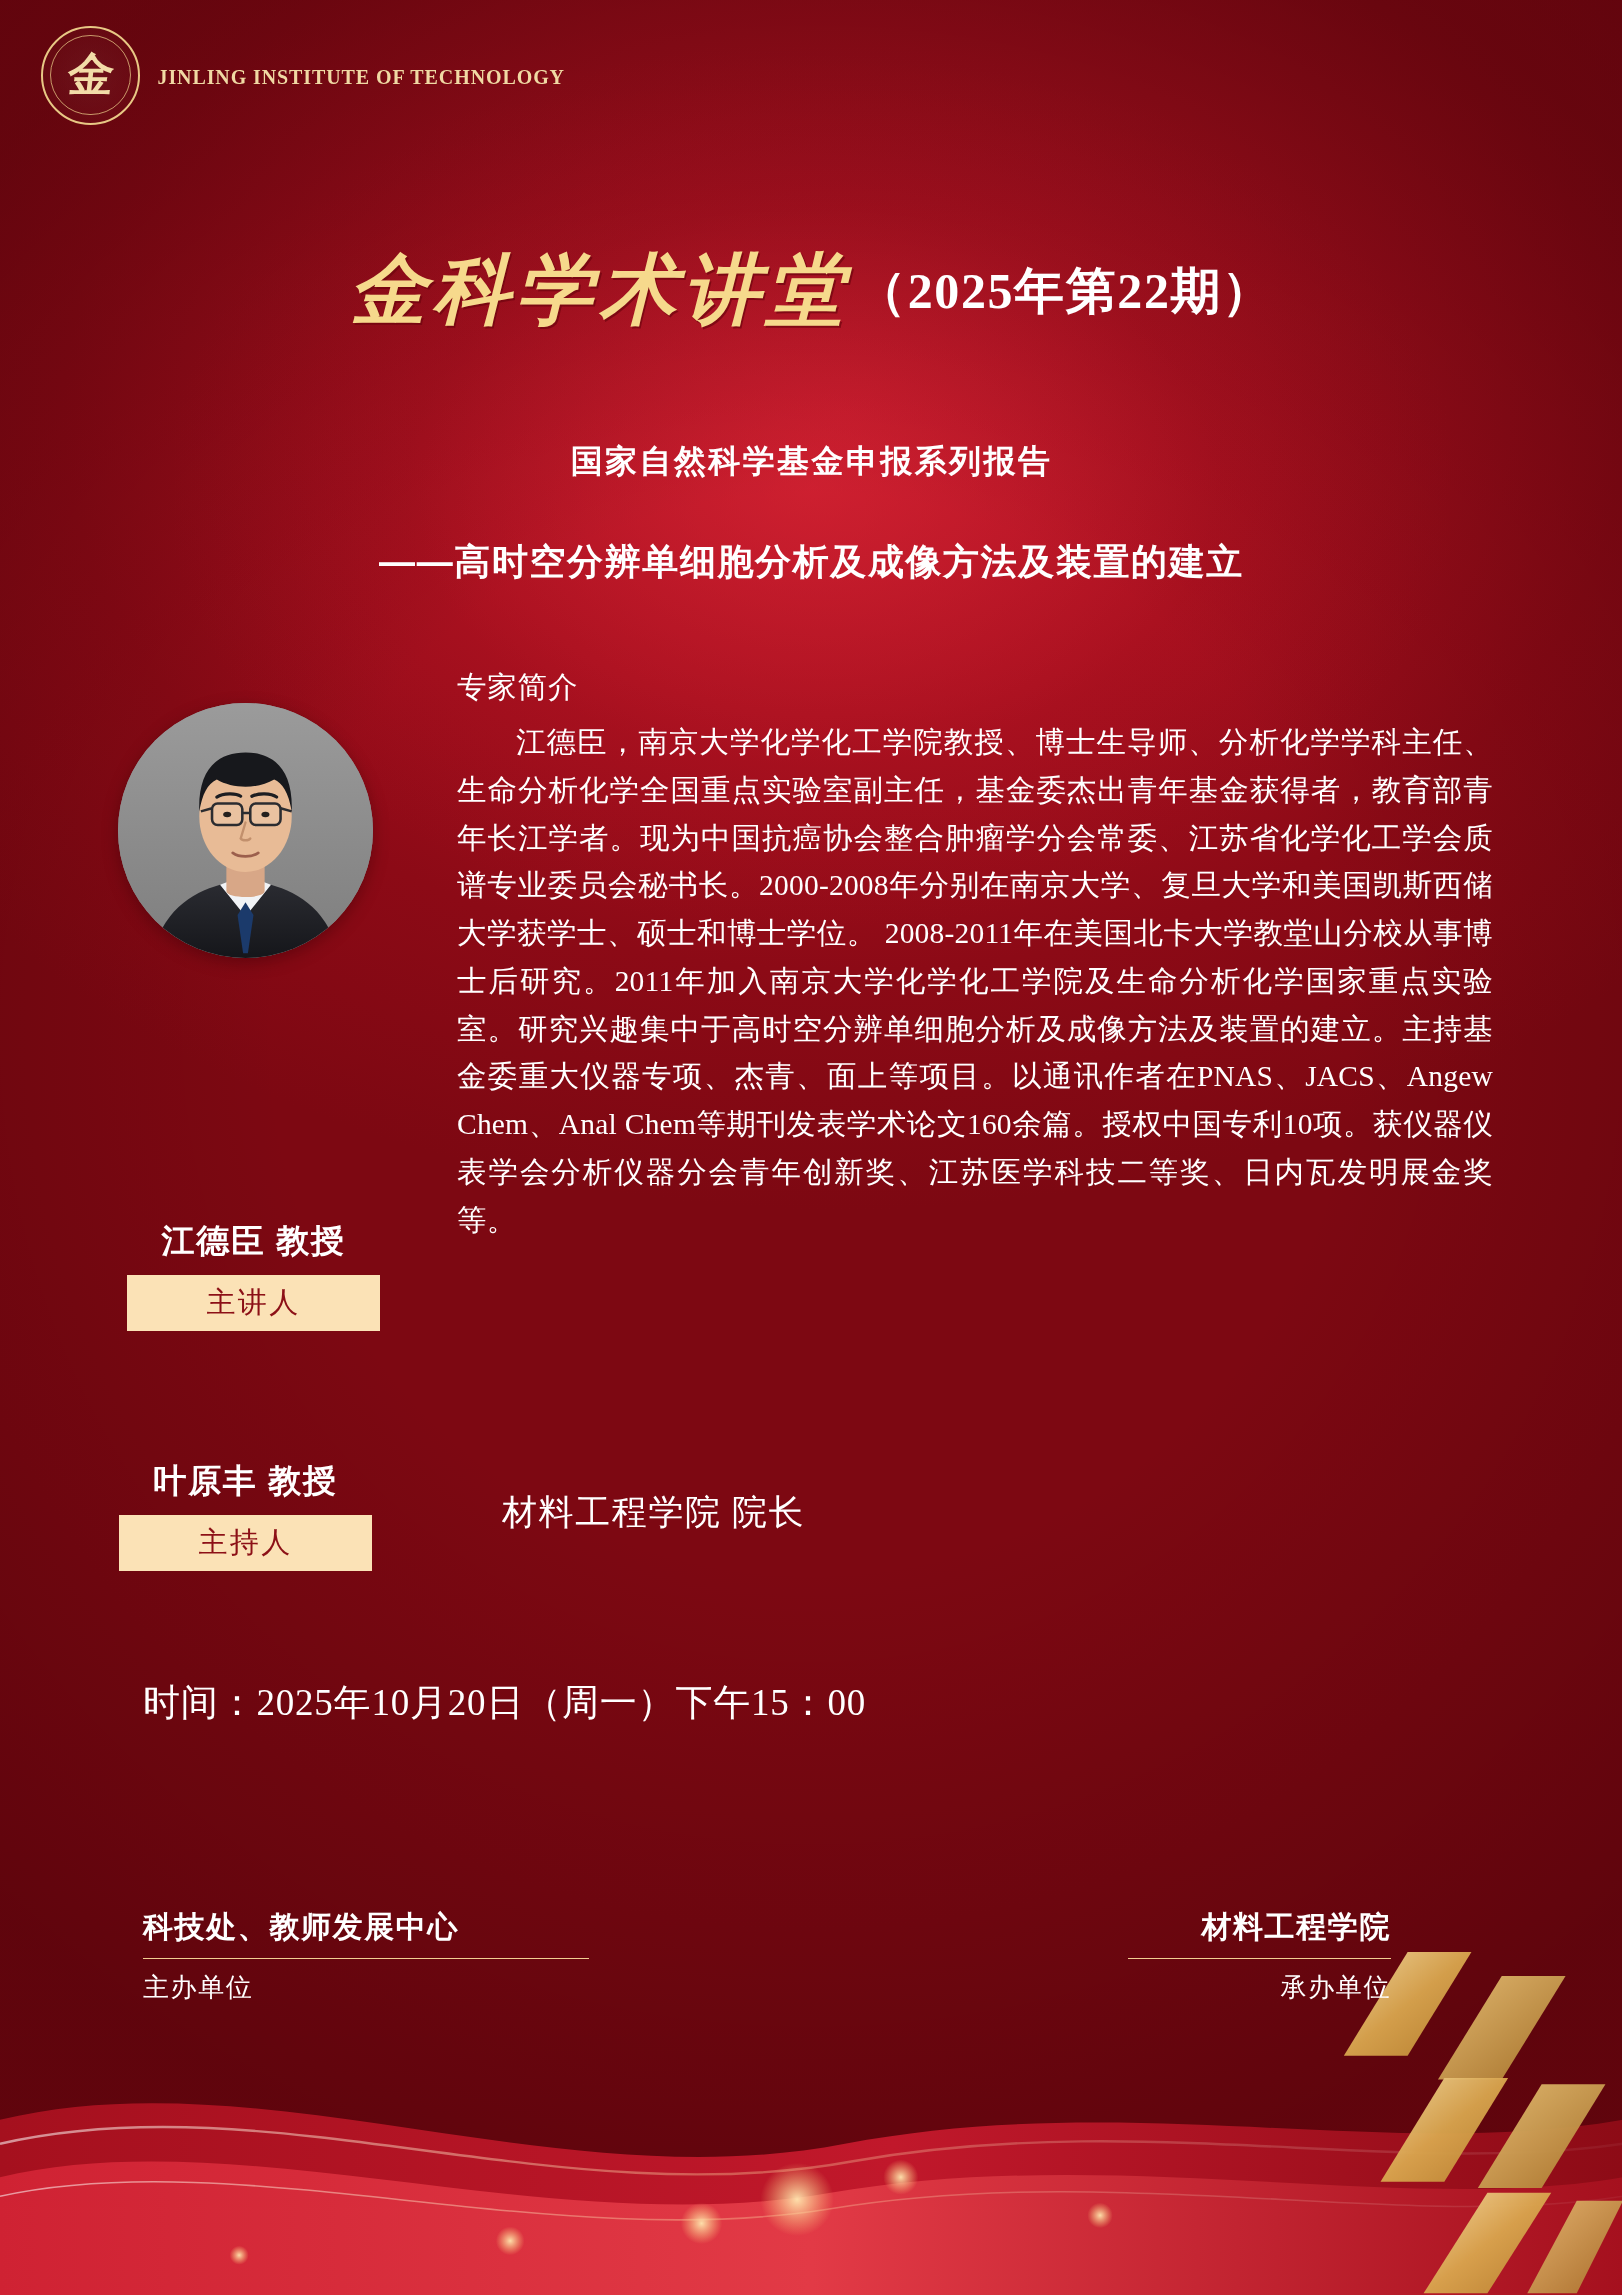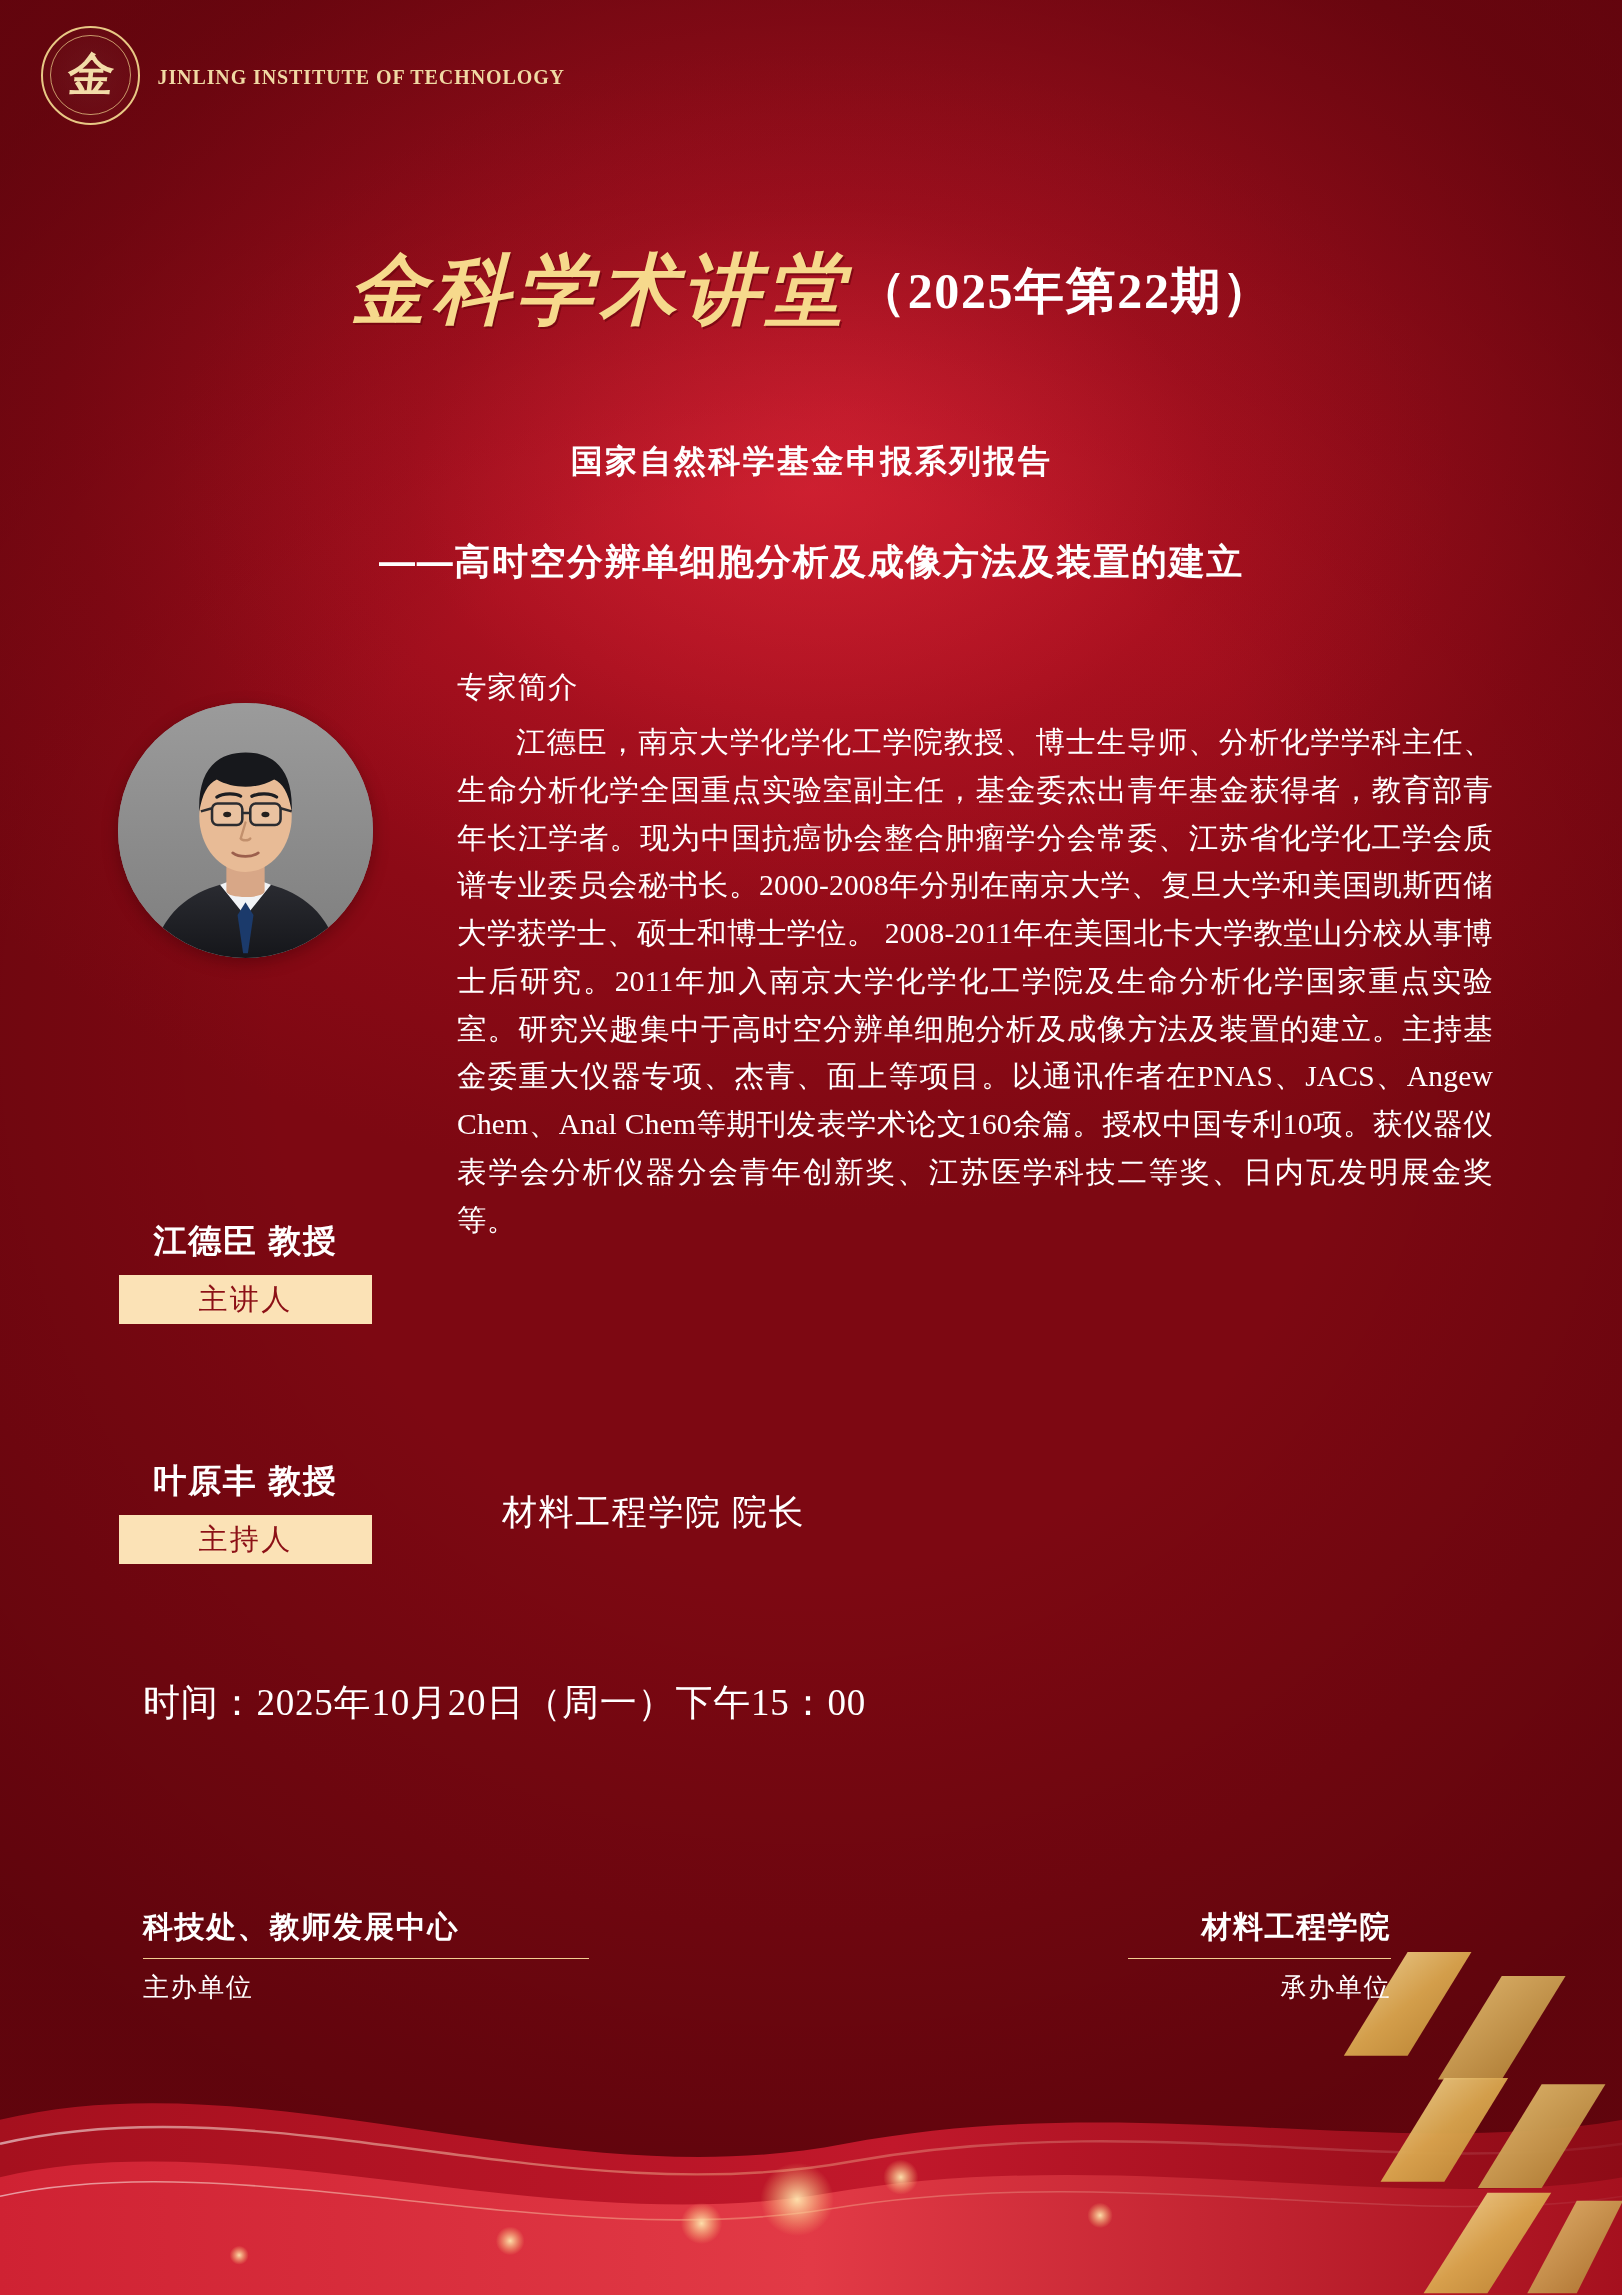--- a/index.html
+++ b/index.html
@@ -156,34 +156,34 @@
     width: 255px; height: 255px;
     border-radius: 50%;
     overflow: hidden;
     background: #8a8a8a;
     box-shadow: 0 4.8px 16px rgba(60,0,6,0.45);
   }
   .photo svg { display: block; width: 100%; height: 100%; }
 
   
   .person-block { position: absolute; text-align: center; width: 263px; }
-  .person-speaker { left: 114px; top: 1219px; }
+  .person-speaker { left: 122px; top: 1219px; }
   .person-host    { left: 114px; top: 1459px; }
   .person-name {
     font-family: "Liberation Sans", sans-serif;
     font-size: 33px;
     font-weight: 700;
     color: #ffffff;
     letter-spacing: 1.6px;
     white-space: nowrap;
   }
   .role-chip {
     margin: 11px auto 2px;
     width: 253px;
-    height: 49px;
+    height: 56px;
     background: #fbe2b6;
     display: flex;
     align-items: center;
     justify-content: center;
     font-family: "Liberation Sans", sans-serif;
     font-size: 29px;
     font-weight: 400;
     color: #8c1016;
     letter-spacing: 2.4px;
   }

